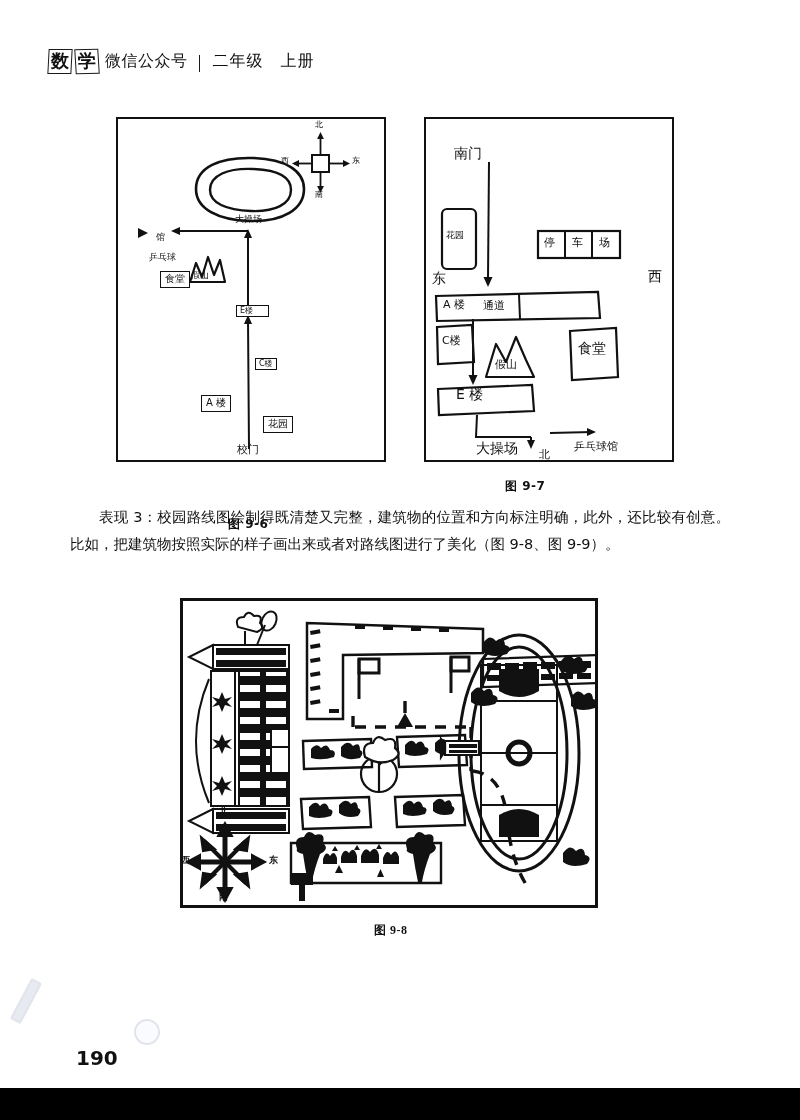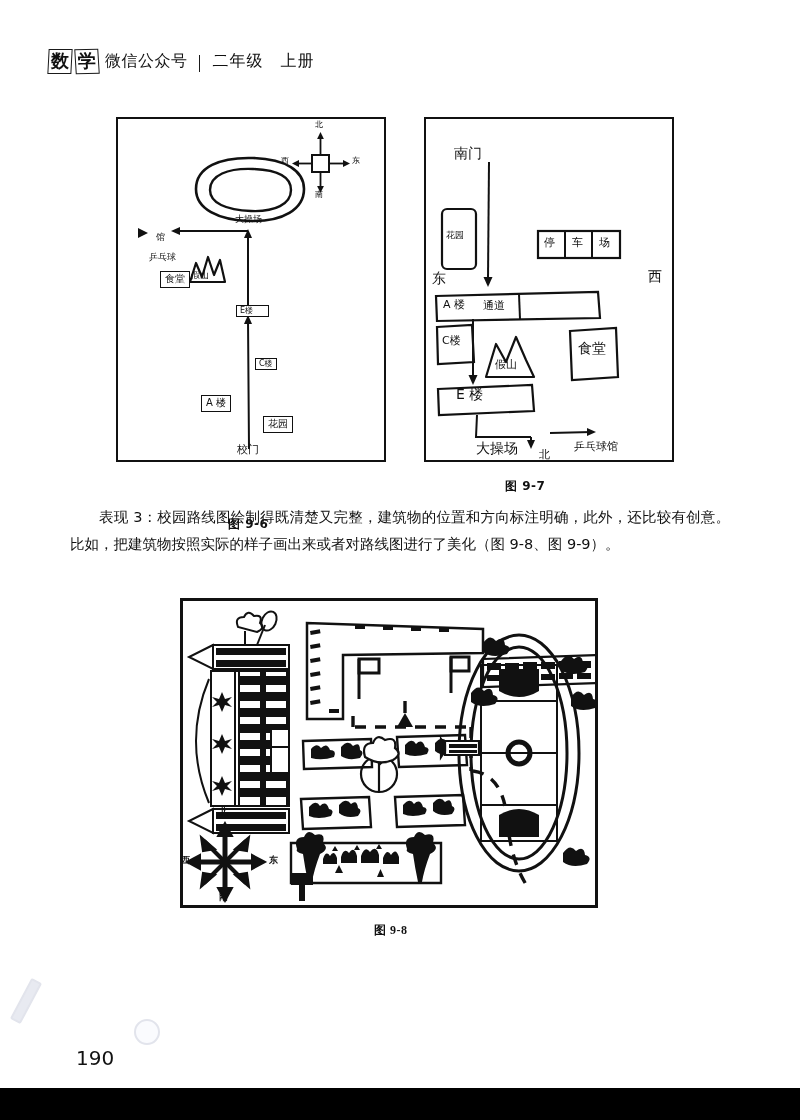--- a/index.html
+++ b/index.html
@@ -147,21 +147,21 @@
     left: 116px; top: 47px;
     width: 26px; height: 26px;
     border: 2px solid #e2e4ec;
     border-radius: 50%;
     background: #fafbfe;
   }
   .page-number {
     position: absolute;
     left: 76px; top: 1046px;
     font-family: "DejaVu Sans", sans-serif;
-    font-weight: normal;
+    font-weight: bold;
     font-size: 20px;
     color: #111;
   }
   .bottom-band {
     position: absolute;
     left: 0; top: 1088px;
     width: 800px; height: 32px;
     background: #000;
   }
   svg { display:block; }

